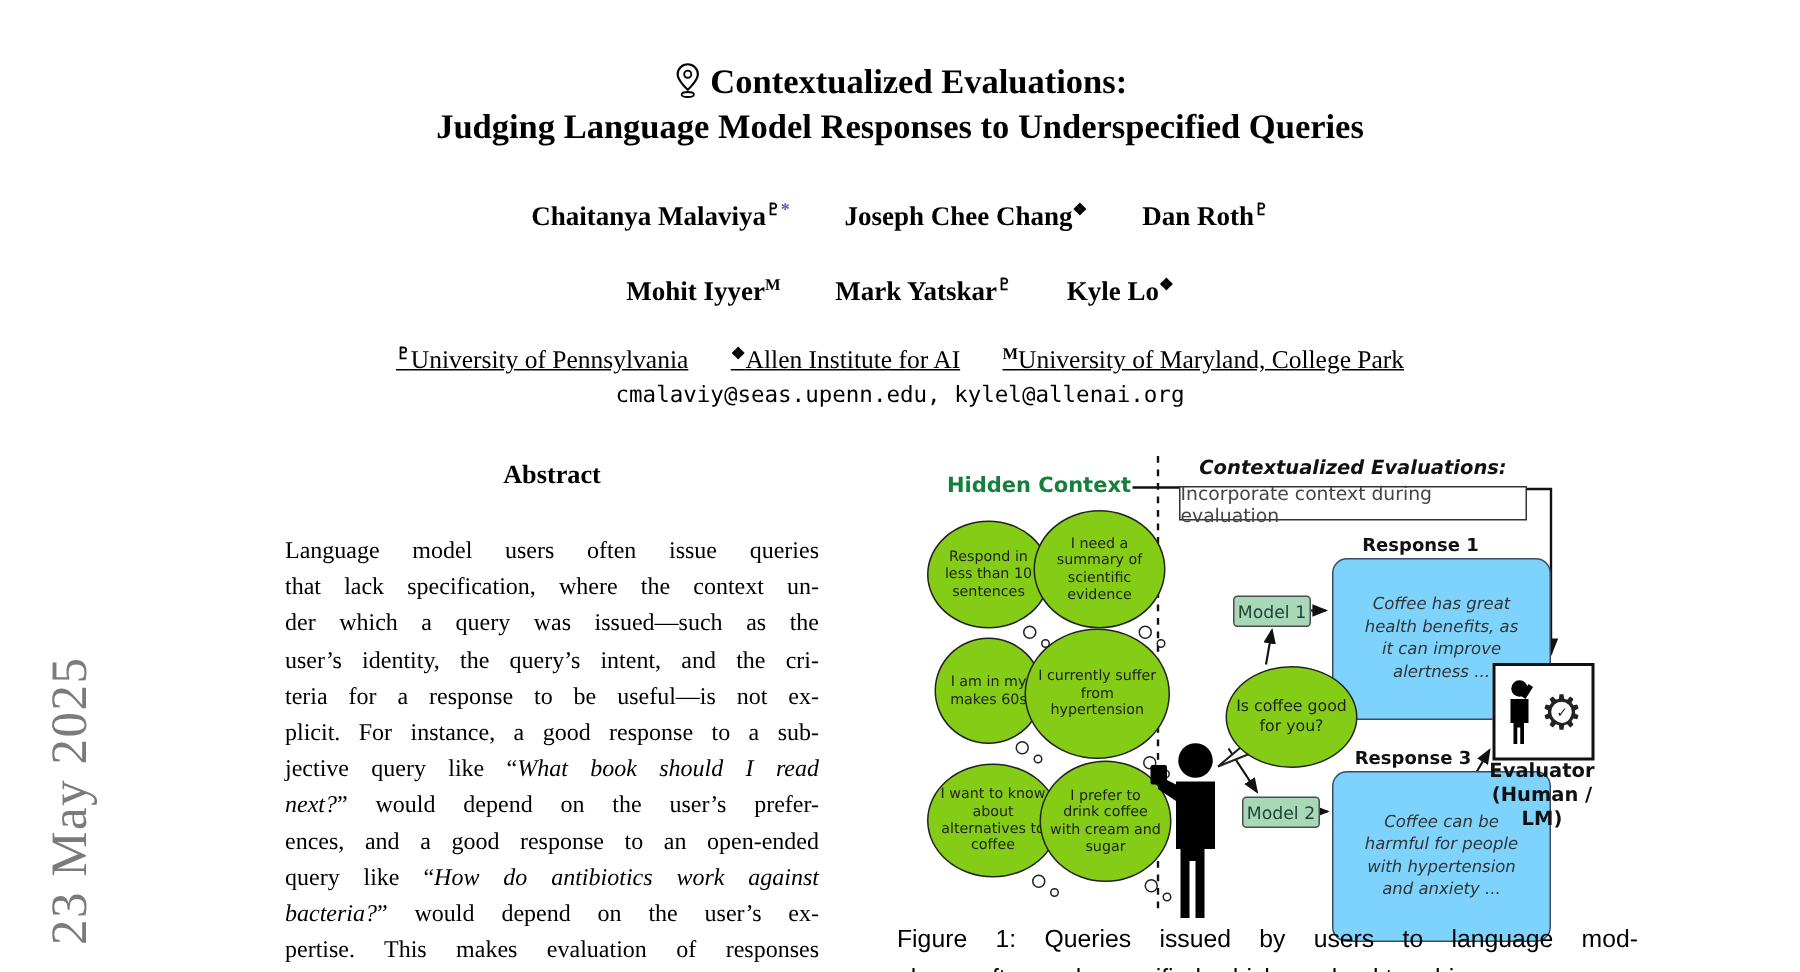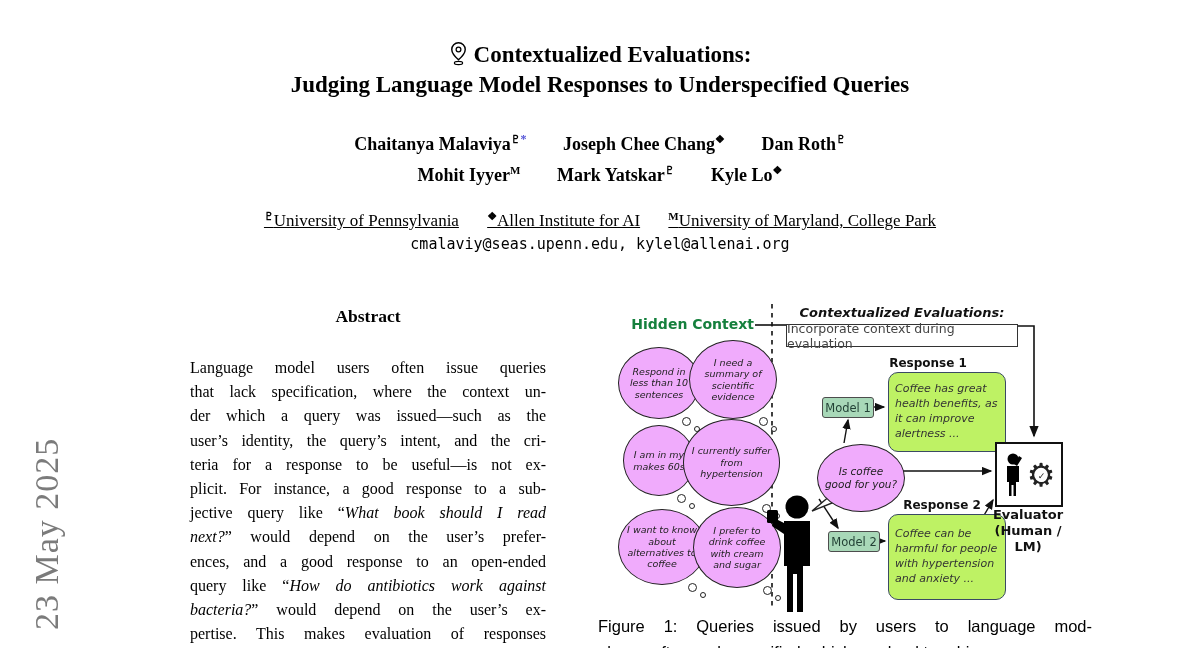--- a/index.html
+++ b/index.html
@@ -12,21 +12,21 @@
     font-family:"Liberation Serif",serif;font-size:34px;color:#7b7b7b;letter-spacing:1px;}
   .stamp-cat{position:absolute;left:33px;top:643px;height:110px;width:34px;
     writing-mode:vertical-rl;transform:rotate(180deg);
     font-family:"Liberation Serif",serif;font-size:28px;color:#1a1a1a;}
 
   
   .header{position:absolute;left:0;top:0;width:100%;text-align:center;}
   .title{font-size:23px;font-weight:bold;line-height:30px;}
   .title1{margin-top:40px;}
   .pin{vertical-align:-4px;margin-right:6px;}
-  .authors{font-size:18px;font-weight:bold;line-height:26px;}
+  .authors{font-size:18px;font-weight:bold;line-height:26px;margin-top:20px;}
   .authors1{margin-top:26px;}
   .author{display:inline-block;margin:0 16px;}
   .sup{font-size:11px;vertical-align:7px;}
   .star{color:#5353d6;font-size:12px;vertical-align:7px;}
   .affils{margin-top:22px;font-size:17px;}
   .affil{display:inline-block;margin:0 12px;text-decoration:underline;}
   .asup{font-size:11px;vertical-align:6px;font-weight:bold;}
   .emails{margin-top:4px;font-family:"DejaVu Sans Mono",monospace;font-size:15px;}
 
   
@@ -40,44 +40,44 @@
   .fig{position:absolute;left:598px;top:298px;width:498px;height:318px;
        font-family:"DejaVu Sans",sans-serif;}
   .fig svg.wires{position:absolute;left:0;top:0;}
   .hidden-ctx{position:absolute;left:28px;top:18px;width:128px;text-align:right;
       font-size:14px;font-weight:bold;color:#15803d;}
   .ctx-title{position:absolute;left:188px;top:7px;width:232px;text-align:center;
       font-size:13px;font-weight:bold;font-style:italic;color:#111;}
   .ctx-box{position:absolute;left:188px;top:26px;width:230px;height:21px;
       border:1.5px solid #333;display:flex;align-items:center;justify-content:center;
       font-size:12.5px;color:#444;background:#fff;}
-  .bubble{position:absolute;border:1.5px solid #222;border-radius:50%;background:#f0abfc;
+  .bubble{position:absolute;border:1.5px solid #222;border-radius:50%;background:#84cc16;
       display:flex;align-items:center;justify-content:center;text-align:center;
-      font-style:italic;font-size:9.5px;line-height:1.2;color:#222;padding:6px;}
+      font-size:9.5px;line-height:1.2;color:#222;padding:6px;}
   .tail1,.tail2{position:absolute;background:#fff;border:1.2px solid #222;border-radius:50%;}
   .tail1{width:7px;height:7px;right:8px;bottom:-8px;}
   .tail2{width:4px;height:4px;right:-1px;bottom:-14px;}
   .b1{left:20px;top:49px;width:68px;height:58px;}
   .b2{left:91px;top:42px;width:74px;height:65px;}
   .b3{left:25px;top:127px;width:58px;height:57px;}
   .b4{left:85px;top:121px;width:83px;height:73px;}
   .b5{left:20px;top:211px;width:74px;height:62px;}
   .b6{left:95px;top:209px;width:74px;height:67px;}
   .speech{left:219px;top:146px;width:74px;height:54px;font-size:10.5px;z-index:3;}
   .model{position:absolute;width:50px;height:19px;background:#a8d8b8;border:1.4px solid #4d4d4d;
       border-radius:3px;display:flex;align-items:center;justify-content:center;
       font-size:11.5px;color:#234236;}
   .m1{left:224px;top:99px;}
   .m2{left:230px;top:233px;}
   .resp-label{position:absolute;width:104px;text-align:center;font-size:12px;
       font-weight:bold;color:#111;}
-  .r1l{left:278px;top:58px;} .r2l{left:292px;top:200px;}
-  .resp{position:absolute;width:104px;background:#bef264;border:1.8px solid #3a4a63;
+  .r1l{left:297px;top:58px;} .r2l{left:292px;top:200px;}
+  .resp{position:absolute;width:104px;background:#7dd3fc;border:1.8px solid #3a4a63;
       border-radius:10px;display:flex;align-items:center;justify-content:center;
-      text-align:left;font-style:italic;font-size:11px;line-height:1.35;color:#333;padding:6px;}
+      text-align:center;font-style:italic;font-size:11px;line-height:1.35;color:#333;padding:20px;}
   .r1{left:290px;top:74px;height:66px;}
   .r2{left:290px;top:216px;height:72px;}
   .evalbox{position:absolute;left:397px;top:144px;width:64px;height:61px;background:#fff;
       border:2px solid #111;display:flex;align-items:center;justify-content:center;gap:2px;}
   .gearwrap{position:relative;width:32px;height:34px;display:flex;align-items:center;justify-content:center;}
   .gear{font-size:32px;color:#222;line-height:1;}
   .gear-check{position:absolute;left:11px;top:13px;font-size:9px;color:#222;background:#fff;
       border-radius:50%;width:11px;height:11px;display:flex;align-items:center;justify-content:center;}
   .eval-label{position:absolute;left:385px;top:209px;width:90px;text-align:center;
       font-size:13px;font-weight:bold;line-height:16px;color:#111;}
@@ -199,21 +199,21 @@
     <path d="M20 27 L46 27 L46 72 L39 72 L39 118 L33 118 L33 80 L29 80 L29 118 L23 118 L23 72 L20 72 Z" fill="#000"></path>
     <path d="M22 30 L10 24 L8 32 L20 40 Z" fill="#000"></path>
     <rect x="3" y="16" width="11" height="13" rx="1.5" fill="#000"></rect>
   </svg>
 
   <div class="model m1">Model 1</div>
   <div class="model m2">Model 2</div>
 
   <div class="resp-label r1l">Response 1</div>
   <div class="resp r1">Coffee has great health benefits, as it can improve alertness ...</div>
-  <div class="resp-label r2l">Response 2</div>
+  <div class="resp-label r2l">Response 3</div>
   <div class="resp r2">Coffee can be harmful for people with hypertension and anxiety ...</div>
 
   <div class="evalbox">
     <svg width="22" height="44" viewBox="0 0 22 44">
       <circle cx="12" cy="6" r="5.5" fill="#000"></circle>
       <path d="M6 13 L18 13 L18 29 L15 29 L15 43 L12.5 43 L12.5 32 L10.5 32 L10.5 43 L8 43 L8 29 L6 29 Z" fill="#000"></path>
       <path d="M16 13 L21 5 L18 3 L13 11 Z" fill="#000"></path>
     </svg>
     <span class="gearwrap">
       <span class="gear">⚙</span>

